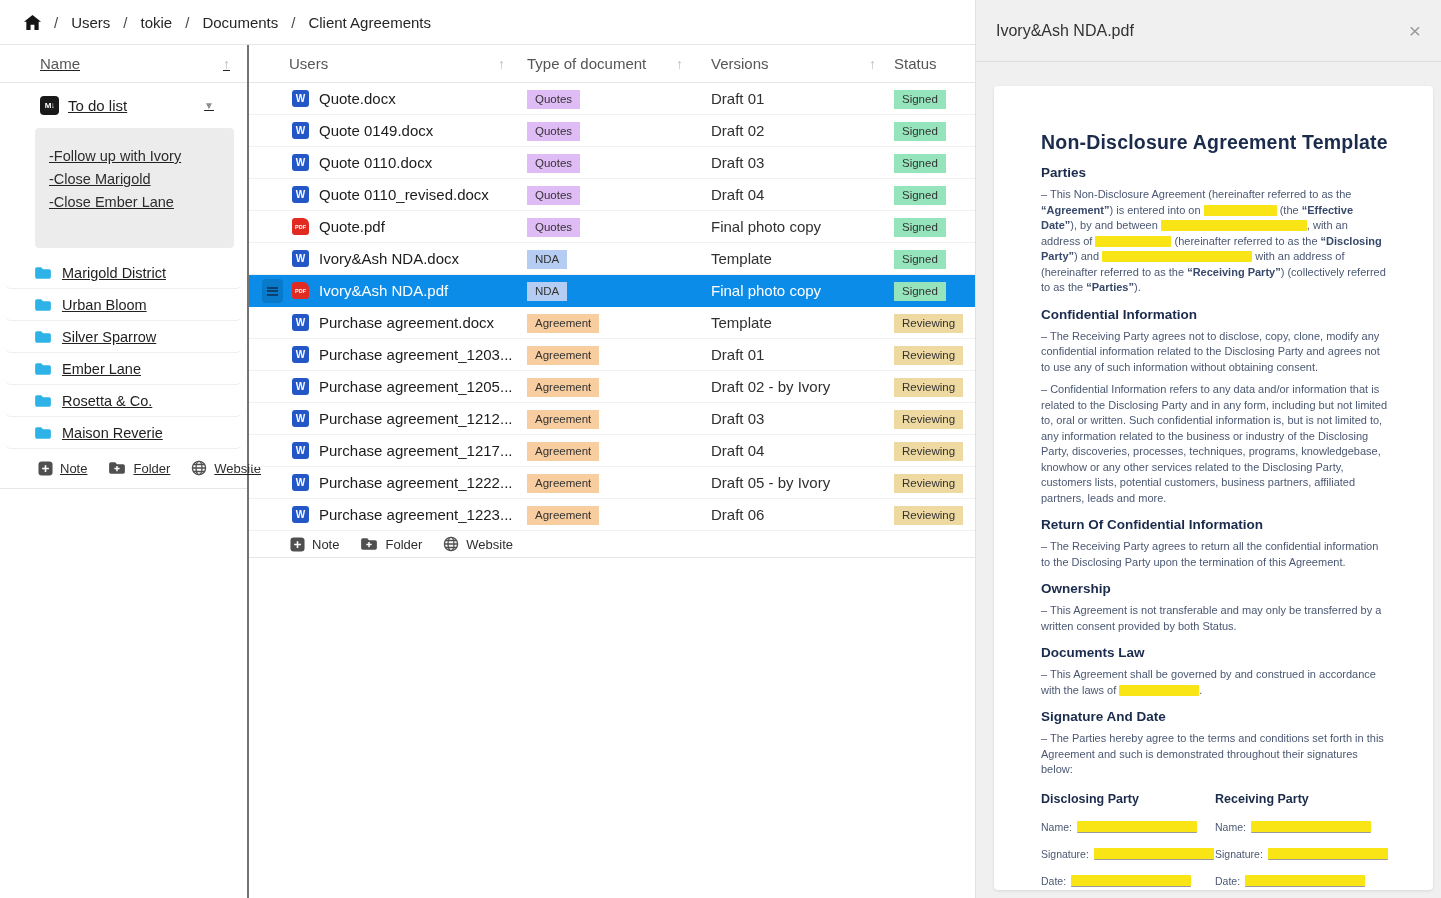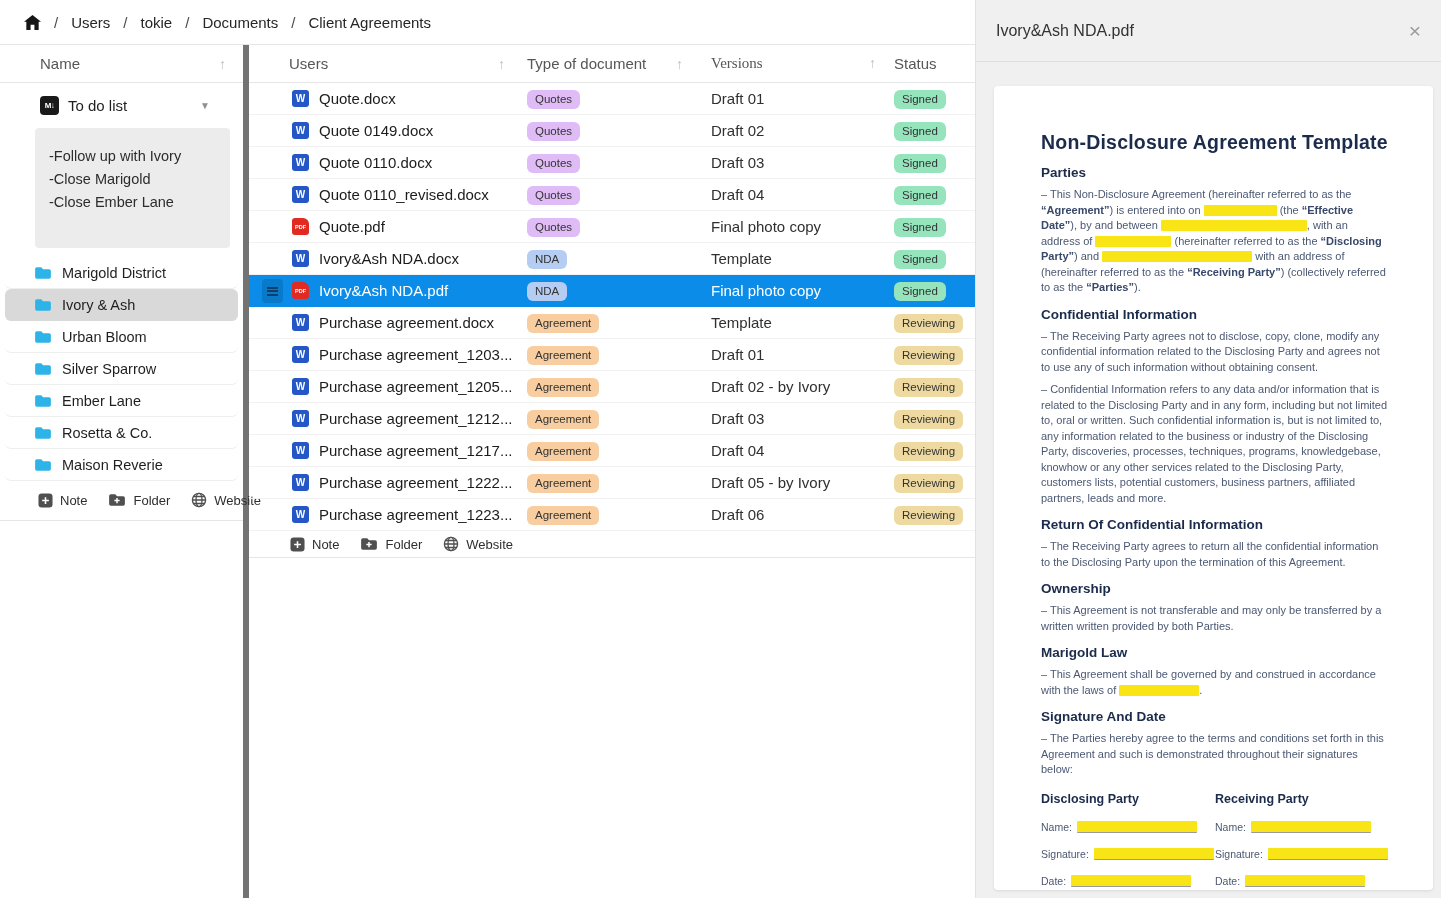--- a/index.html
+++ b/index.html
@@ -11,21 +11,21 @@
   }
   
   .left-col { width:976px; display:flex; flex-direction:column; border-right:1px solid #e2e2e2; }
   .breadcrumb { height:45px; flex:0 0 45px; display:flex; align-items:center; padding-left:24px; gap:13px;
                 border-bottom:1px solid #e6e6e6; font-size:15px; color:#262626; }
   .breadcrumb .sep { color:#4a4a4a; }
   .breadcrumb .crumb { cursor:default; }
   .body-row { flex:1; display:flex; min-height:0; }
 
   
-  .sidebar { width:249px; flex:0 0 249px; border-right:6px solid #737373; display:flex; flex-direction:column; }
+  .sidebar { width:249px; flex:0 0 249px; border-right:2px solid #737373; display:flex; flex-direction:column;text-decoration:underline; }
   .side-header { height:38px; flex:0 0 38px; border-bottom:1px solid #e6e6e6; display:flex; align-items:center;
                  padding:0 17px 0 40px; color:#565656; font-size:15px; }
   .side-header .sort { margin-left:auto; color:#bdbdbd; font-size:14px; }
   .todo-item { height:34px; margin-top:5px; display:flex; align-items:center; gap:9px; padding-left:40px;
                font-size:15px; color:#1f1f1f; }
   .md-icon { width:19px; height:19px; border-radius:4px; background:#191919; color:#fff;
              font-size:8px; font-weight:bold; display:flex; align-items:center; justify-content:center; letter-spacing:-0.5px;}
   .todo-caret { margin-left:auto; margin-right:33px; color:#8f8f8f; font-size:10px; }
   .todo-box { margin:6px 13px 9px 35px; height:120px; background:#ececec; border-radius:4px;
               padding:17px 14px; font-size:14.5px; color:#2c2c2c; line-height:23px; }
@@ -38,31 +38,31 @@
   .action { display:flex; align-items:center; gap:7px; cursor:default; }
 
   
   .table-region { flex:1; display:flex; flex-direction:column; min-width:0; }
   .t-grid { display:grid; grid-template-columns:278px 184px 183px 1fr; align-items:center; }
   .table-header { height:38px; flex:0 0 38px; border-bottom:1px solid #e6e6e6; color:#565656; font-size:15px; }
   .th { display:flex; align-items:center; }
   .th .sort { margin-left:auto; color:#bdbdbd; font-size:14px; }
   .th-0 { padding-left:40px; padding-right:22px; }
   .th-1 { padding-right:28px; }
-  .th-2 { padding-right:18px;font-family:Liberation Serif, serif; }
+  .th-2 { padding-right:18px; }
   .t-row { height:32px; border-bottom:1px solid #f1f1f1; position:relative; font-size:15px; }
   .cell-file { display:flex; align-items:center; gap:10px; padding-left:43px; color:#1c1c1c; white-space:nowrap; overflow:hidden; }
   .cell-ver { color:#303030; }
   .t-row.selected { border-bottom-color:transparent; }
   .t-row.selected .cell-file, .t-row.selected .cell-ver { color:#fff; }
   .word-icon { width:17px; height:17px; flex:0 0 17px; border-radius:3px; background:#2457c5; color:#fff;
                font-size:10px; font-weight:bold; display:flex; align-items:center; justify-content:center; }
   .pdf-icon  { width:17px; height:17px; flex:0 0 17px; border-radius:3px 6px 3px 3px; background:#e02a22; color:#fff;
                font-size:5.5px; font-weight:bold; display:flex; align-items:center; justify-content:center; }
-  .badge { display:inline-block; padding:3px 8px 4px; border-radius:6px; font-size:11.5px; color:#333; }
+  .badge { display:inline-block; padding:3px 8px 4px; border-radius:0; font-size:11.5px; color:#333; }
   .drag-handle { position:absolute; left:13px; top:4px; width:21px; height:24px; border-radius:4px;
                  background:rgba(0,0,0,0.13); display:flex; align-items:center; justify-content:center; }
   .bars { width:11px; height:9px; border-top:2px solid #0a3f6e; border-bottom:2px solid #0a3f6e; }
   .bars::after { content:""; display:block; height:2px; background:#0a3f6e; margin-top:1.5px; }
   .table-footer { height:27px; display:flex; align-items:center; gap:21px; padding-left:41px;
                   border-bottom:1px solid #e6e6e6; font-size:13px; color:#2e2e2e; }
 
   
   .preview { width:465px; flex:0 0 465px; background:#f0f0f0; display:flex; flex-direction:column; }
   .preview-header { height:62px; flex:0 0 62px; display:flex; align-items:center; padding:0 20px;
@@ -123,28 +123,20 @@
         </div>
       <div class="folders" id="folder-list">
           <div class="folder-row">
             <span style="display: flex;">
               <svg width="18" height="14" viewBox="0 0 20 16">
                 <path d="M1 3.5 Q1 1.5 3 1.5 h5 l2 2.2 h7 Q19 3.7 19 5.7 v7 Q19 14.7 17 14.7 H3 Q1 14.7 1 12.7 Z" fill="#2eb3e8"></path>
               </svg>
             </span>
             <span>Marigold District</span>
           </div>
-          <div class="folder-row selected" style="background: rgb(217, 217, 217);">
-            <span style="display: flex;">
-              <svg width="18" height="14" viewBox="0 0 20 16">
-                <path d="M1 3.5 Q1 1.5 3 1.5 h5 l2 2.2 h7 Q19 3.7 19 5.7 v7 Q19 14.7 17 14.7 H3 Q1 14.7 1 12.7 Z" fill="#2eb3e8"></path>
-              </svg>
-            </span>
-            <span>Ivory &amp; Ash</span>
-          </div>
           <div class="folder-row">
             <span style="display: flex;">
               <svg width="18" height="14" viewBox="0 0 20 16">
                 <path d="M1 3.5 Q1 1.5 3 1.5 h5 l2 2.2 h7 Q19 3.7 19 5.7 v7 Q19 14.7 17 14.7 H3 Q1 14.7 1 12.7 Z" fill="#2eb3e8"></path>
               </svg>
             </span>
             <span>Urban Bloom</span>
           </div>
           <div class="folder-row">
             <span style="display: flex;">
@@ -404,22 +396,22 @@
       <h1 class="doc-title">Non-Disclosure Agreement Template</h1>
       <div id="doc-sections">
           <div class="doc-h">Parties</div>
           <p class="doc-p">– This Non-Disclosure Agreement (hereinafter referred to as the <b>“Agreement”</b>) is entered into on <span class="hl" style="width: 73px; background: rgb(249, 229, 22);"></span> (the <b>“Effective Date”</b>), by and between <span class="hl" style="width: 146px; background: rgb(249, 229, 22);"></span>, with an address of <span class="hl" style="width: 76px; background: rgb(249, 229, 22);"></span> (hereinafter referred to as the <b>“Disclosing Party”</b>) and <span class="hl" style="width: 150px; background: rgb(249, 229, 22);"></span> with an address of (hereinafter referred to as the <b>“Receiving Party”</b>) (collectively referred to as the <b>“Parties”</b>).</p>
           <div class="doc-h">Confidential Information</div>
           <p class="doc-p">– The Receiving Party agrees not to disclose, copy, clone, modify any confidential information related to the Disclosing Party and agrees not to use any of such information without obtaining consent.</p>
           <p class="doc-p">– Confidential Information refers to any data and/or information that is related to the Disclosing Party and in any form, including but not limited to, oral or written. Such confidential information is, but is not limited to, any information related to the business or industry of the Disclosing Party, discoveries, processes, techniques, programs, knowledgebase, knowhow or any other services related to the Disclosing Party, customers lists, potential customers, business partners, affiliated partners, leads and more.</p>
           <div class="doc-h">Return Of Confidential Information</div>
           <p class="doc-p">– The Receiving Party agrees to return all the confidential information to the Disclosing Party upon the termination of this Agreement.</p>
           <div class="doc-h">Ownership</div>
-          <p class="doc-p">– This Agreement is not transferable and may only be transferred by a written written provided by both Parties.</p>
-          <div class="doc-h">Marigold Law</div>
+          <p class="doc-p">– This Agreement is not transferable and may only be transferred by a written consent provided by both Status.</p>
+          <div class="doc-h">Documents Law</div>
           <p class="doc-p">– This Agreement shall be governed by and construed in accordance with the laws of <span class="hl" style="width: 80px; background: rgb(249, 229, 22);"></span>.</p>
           <div class="doc-h">Signature And Date</div>
           <p class="doc-p">– The Parties hereby agree to the terms and conditions set forth in this Agreement and such is demonstrated throughout their signatures below:</p>
           <div class="sig-grid">
             <div class="sig-col">
               <div class="sig-title">Disclosing Party</div>
               <div class="sig-field">
                 <span>Name:</span>
                 <span class="hl" style="width: 120px; background: rgb(249, 229, 22);"></span>
               </div>

